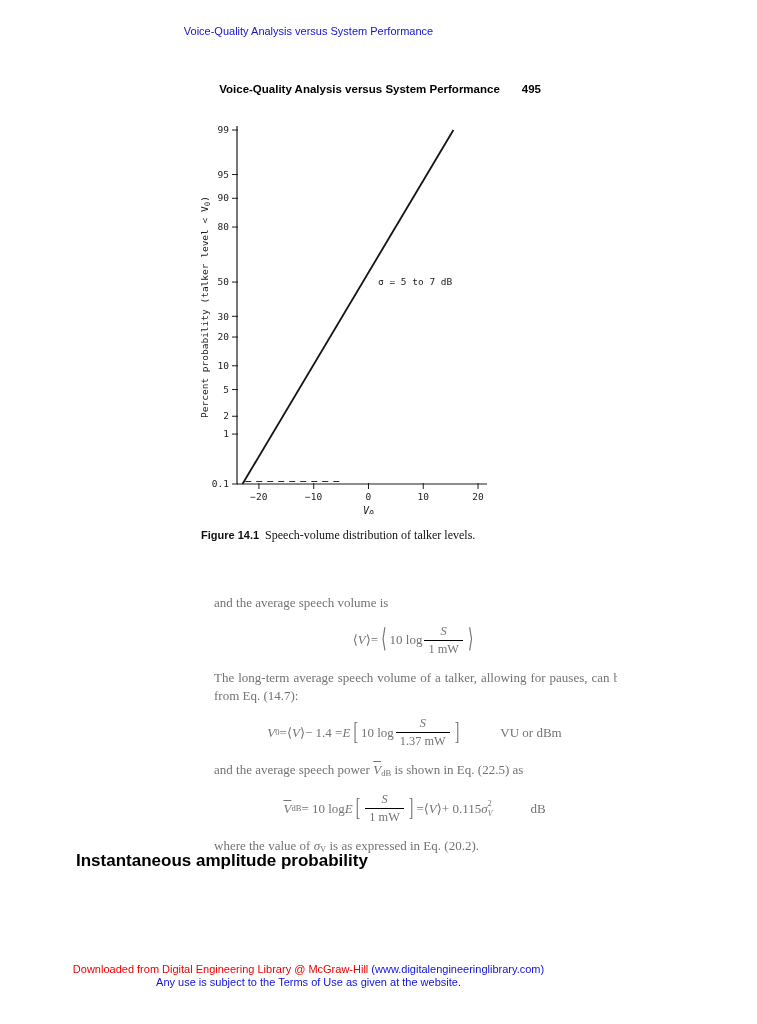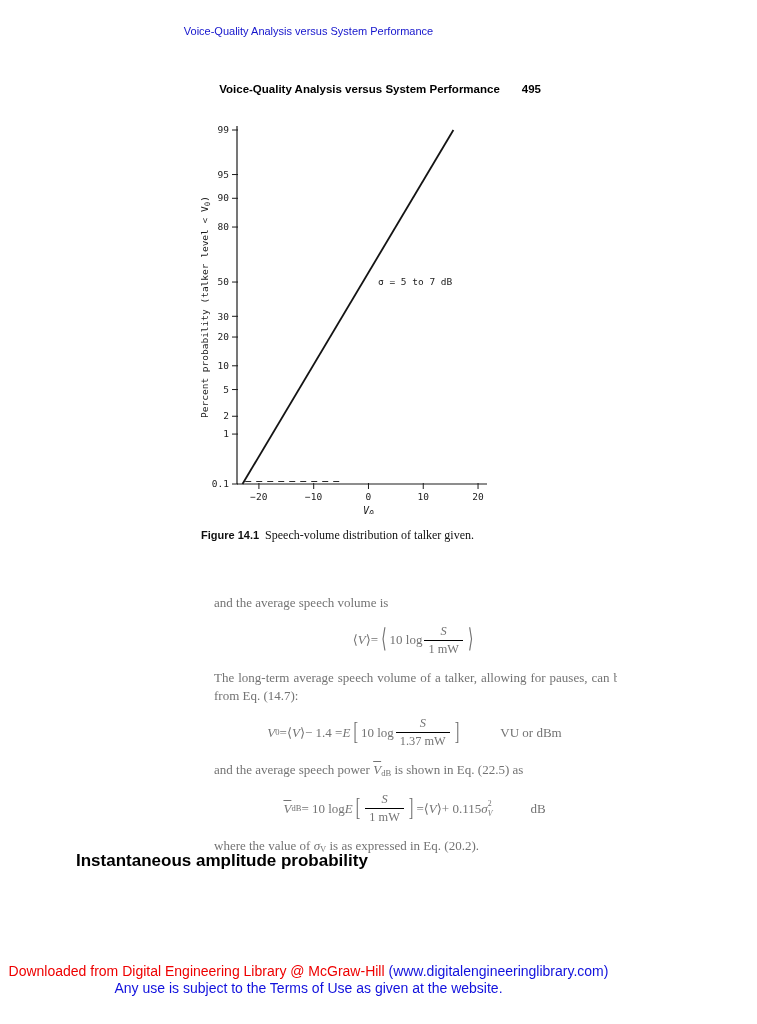--- a/index.html
+++ b/index.html
@@ -37,21 +37,21 @@
   .fden { display:block; padding:1px 4px 0; }
   .big { display:inline-block; vertical-align:middle; transform:scaleY(1.9); margin:0 3px; font-size:1.05em; }
   .supsub { display:inline-flex; flex-direction:column; font-size:60%; line-height:1.2; vertical-align:-0.5em; text-align:left; }
 
   .sec-head { position:absolute; left:76px; top:851px; font-family:"Liberation Sans", sans-serif;
     font-weight:bold; font-size:17px; color:#000; }
   .para5 { position:absolute; left:199px; top:874px; width:483px; font-size:13.8px; line-height:1.42;
     text-align:justify; color:#0d0d0d; }
 
   .footer { position:absolute; left:0; top:963px; width:100%; text-align:center;
-    font-family:"Liberation Sans", sans-serif; font-size:14px; line-height:1.22; }
+    font-family:"Liberation Sans", sans-serif; font-size:11px; line-height:1.22; }
   .red { color:#ee0000; }
   .blue { color:#1111dd; }
   .footer .blue { cursor:pointer; }
 </style>
 </head>
 <body>
 
 <div class="page">
 
   <div class="top-link">Voice-Quality Analysis versus System Performance</div>
@@ -100,21 +100,21 @@
         <line x1="281.04347826086956" y1="363" x2="281.04347826086956" y2="369" stroke="#1c1c1c" stroke-width="1"></line>
         <text x="281.04347826086956" y="380" text-anchor="middle" font-size="9.5" font-family="&quot;DejaVu Sans Mono&quot;, monospace" fill="#1c1c1c">20</text>
         <line x1="45.47826086956522" y1="364" x2="256.3913043478261" y2="10" stroke="#141414" stroke-width="1.8"></line>
         <line x1="48.21739130434783" y1="361.5" x2="144.08695652173913" y2="361.5" stroke="#2a2a2a" stroke-width="1.1" stroke-dasharray="6 5"></line>
         <text x="180.95652173913044" y="165.03820866740807" font-size="9.5" font-family="&quot;DejaVu Sans Mono&quot;, monospace" fill="#1c1c1c">σ = 5 to 7 dB</text>
         <text x="11" y="187" text-anchor="middle" font-size="9.5" font-family="&quot;DejaVu Sans Mono&quot;, monospace" fill="#1c1c1c" transform="rotate(-90 11 187)"><tspan>Percent probability (talker level &lt; V</tspan><tspan dy="2" font-size="7.5">0</tspan><tspan dy="-2">)</tspan></text>
         <text x="171.47826086956522" y="394" text-anchor="middle" font-size="10" font-family="&quot;DejaVu Sans Mono&quot;, monospace" font-style="italic" fill="#1c1c1c"><tspan>V</tspan><tspan dy="2.5" font-size="8">0</tspan></text>
       </svg>
   </div>
 
-  <div class="caption"><span class="cap-label">Figure 14.1</span><span>Speech-volume distribution of talker given.</span></div>
+  <div class="caption"><span class="cap-label">Figure 14.1</span><span>Speech-volume distribution of talker levels.</span></div>
 
   <div class="bodycol">
 
     <p class="para">and the average speech volume is</p>
 
     <div class="eqrow">
       <div class="eqbody">
           <span>⟨</span>
           <span class="it">V</span>
           <span>⟩</span>

